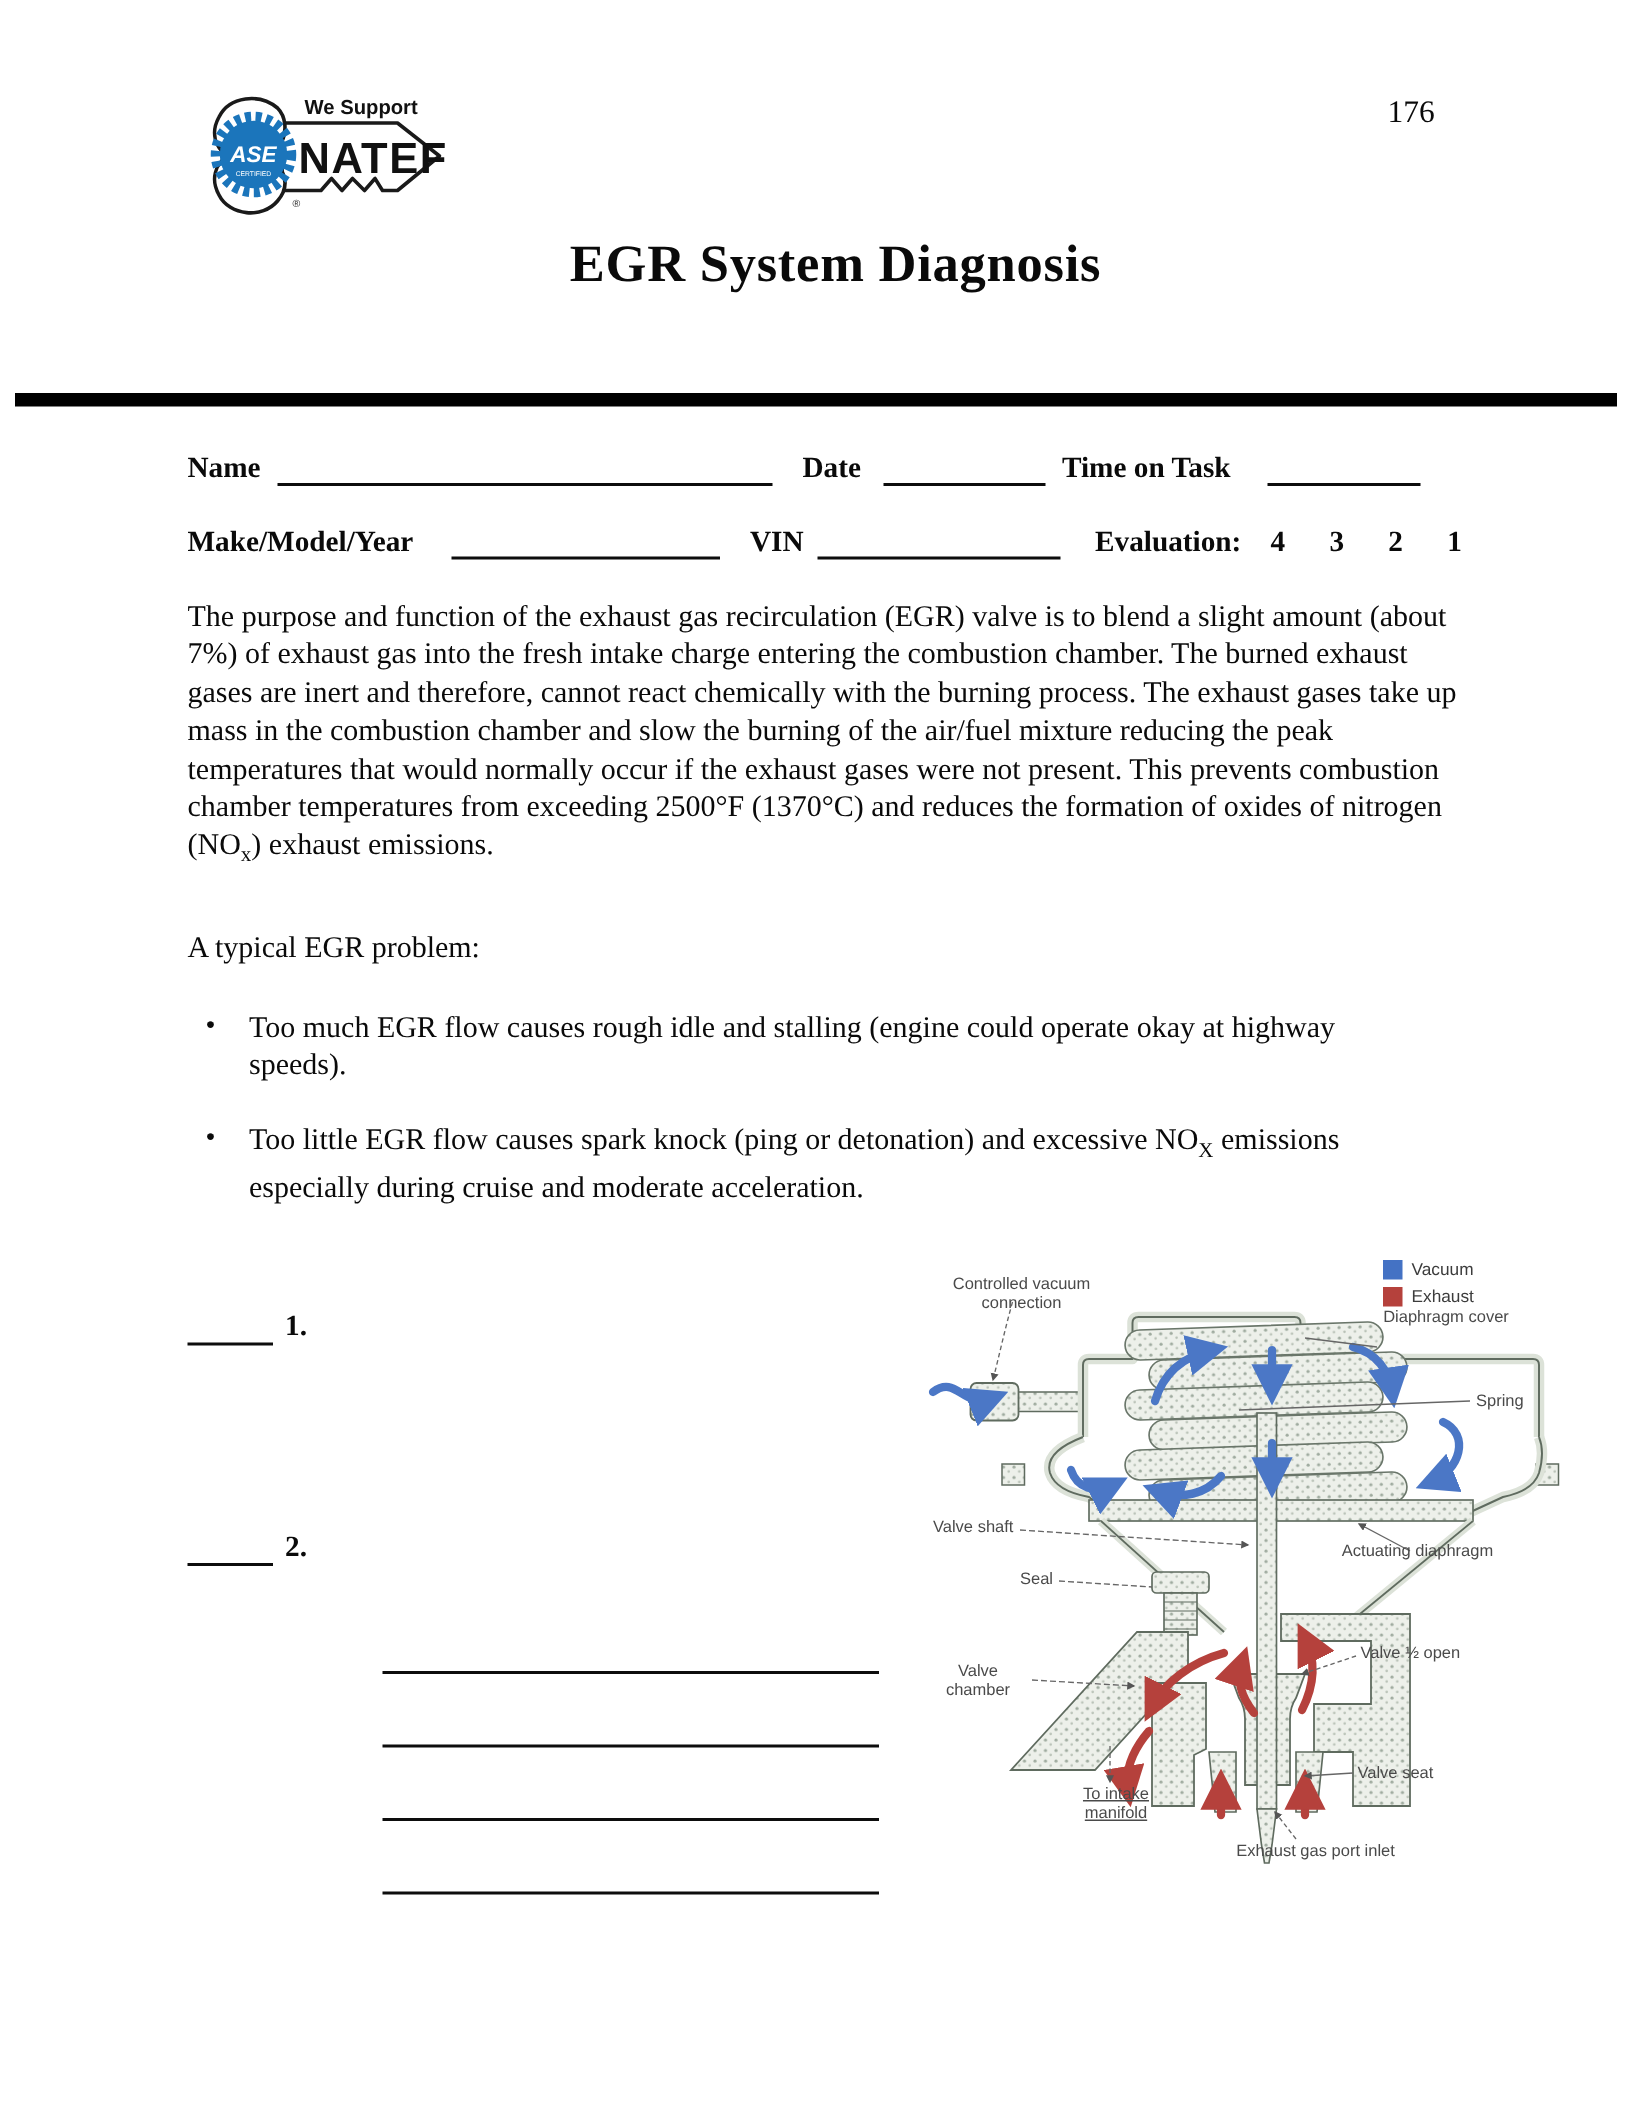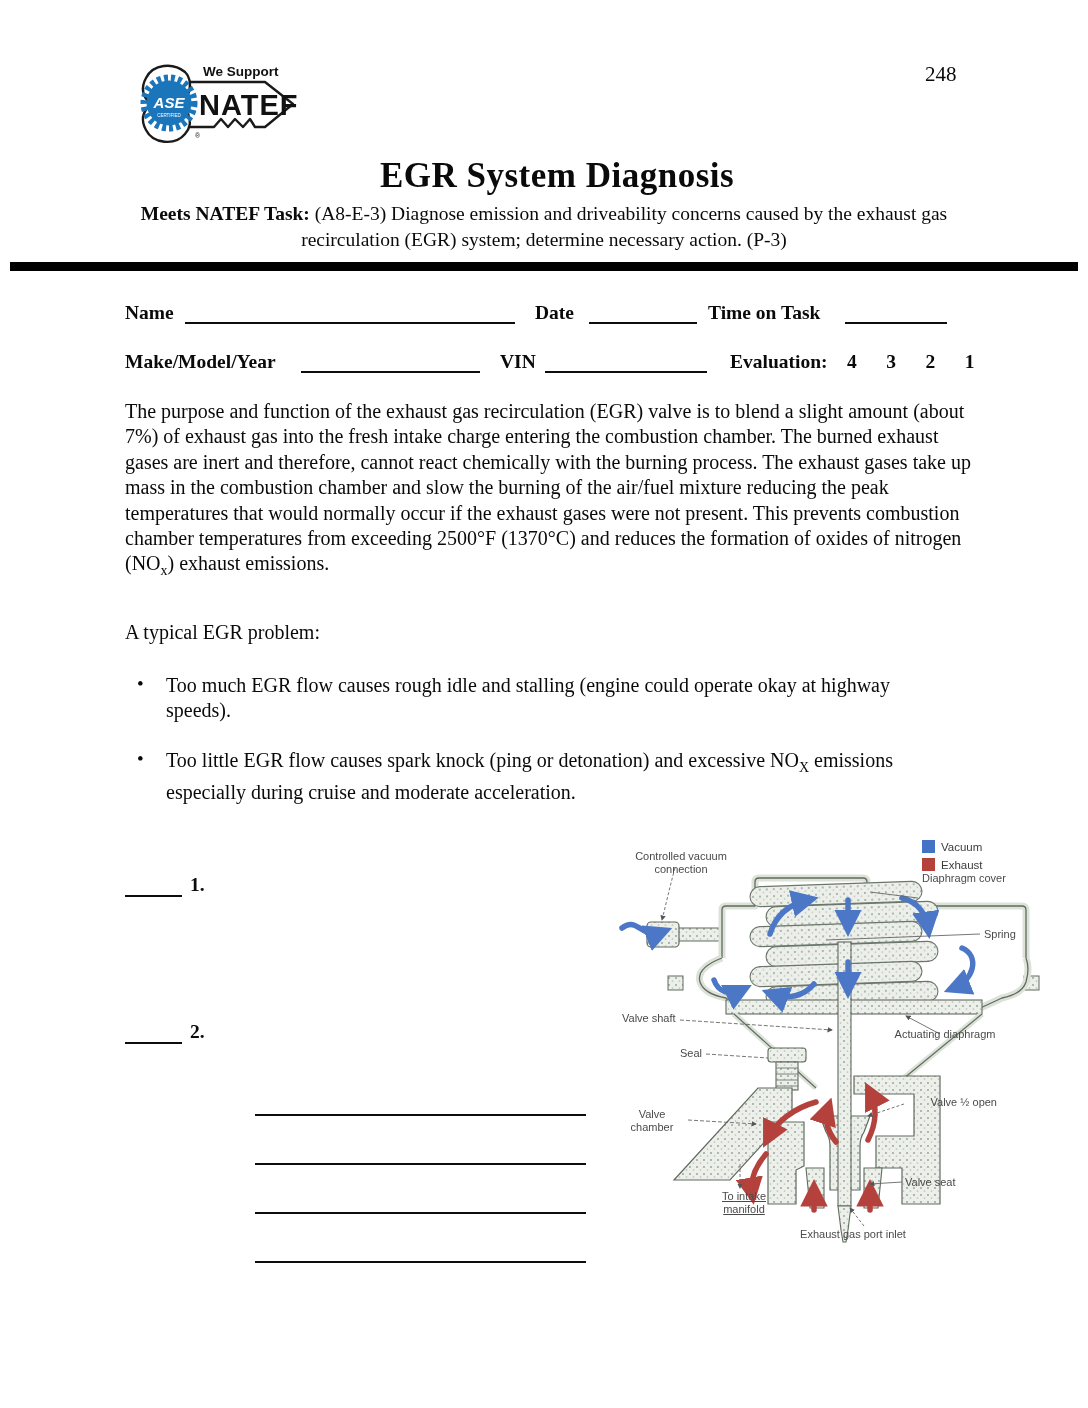--- a/index.html
+++ b/index.html
@@ -22,21 +22,21 @@
               font-family:"Liberation Sans", sans-serif;font-size:11.5px;color:#3c3c3c;}
   .legend-swatch{width:13px;height:13px;}
   .logo-wrap{position:absolute;}
   sub{font-size:70%;}
 </style>
 </head>
 <body>
 
 <div class="page">
 
-  <div class="abs" style="left:925px;top:62px;font-size:21px;">248</div>
+  <div class="abs" style="left:925px;top:62px;font-size:21px;">176</div>
 
   <div class="logo-wrap" style="left:133px;top:58px;width:176px;height:90px;">
     <svg width="176" height="90" viewBox="0 0 176 90">
 
       <polygon points="55,24 132,24 160,46 132,69 122,69 117,61 110,69 102,61 95,69 88,61 81,69 55,69" fill="#ffffff" stroke="#1a1a1a" stroke-width="2.4" stroke-linejoin="round"></polygon>
 
       <path d="M52,14 C40,4 20,6 13,20 C7,31 11,40 18,46 C11,52 7,61 13,72 C20,86 42,88 52,76 C58,69 58,62 55,56 L55,36 C58,30 58,20 52,14 Z" fill="#ffffff" stroke="#1a1a1a" stroke-width="2.4"></path>
 
       <circle cx="36" cy="45" r="25" fill="none" stroke="#1b75bb" stroke-width="7" stroke-dasharray="4 3"></circle>
       <circle cx="36" cy="45" r="22.5" fill="#1b75bb"></circle>
@@ -44,21 +44,20 @@
       <text x="36" y="59" font-family="Liberation Sans, sans-serif" font-size="4.5" fill="#ffffff" text-anchor="middle">CERTIFIED</text>
       <text x="62" y="80" font-family="Liberation Sans, sans-serif" font-size="7" fill="#1a1a1a">®</text>
 
       <text x="70" y="18" font-family="Liberation Sans, sans-serif" font-size="13.5" font-weight="bold" fill="#111">We Support</text>
       <text x="66" y="57" font-family="Liberation Sans, sans-serif" font-size="29" font-weight="bold" letter-spacing="1" fill="#111">NATEF</text>
     </svg>
   </div>
 
   <div class="abs title" style="left:0;top:156px;width:1088px;text-align:center;">EGR System Diagnosis</div>
 
-  <div class="abs subtitle" style="left:119px;top:201px;width:850px;"><span style="font-weight:bold;">Meets NATEF Task:</span><span> (A8-E-3)  Diagnose emission and driveability concerns caused by the exhaust gas recirculation (EGR) system; determine necessary action.  (P-3)</span></div>
 
   <div class="thickrule" style="left:10px;top:262px;width:1068px;height:9px;"></div>
 
   <div class="abs flabel" style="left:125px;top:302px;">Name</div>
   <div class="hline" style="left:185px;top:322px;width:330px;"></div>
   <div class="abs flabel" style="left:535px;top:302px;">Date</div>
   <div class="hline" style="left:589px;top:322px;width:108px;"></div>
   <div class="abs flabel" style="left:708px;top:302px;">Time on Task</div>
   <div class="hline" style="left:845px;top:322px;width:102px;"></div>
 
@@ -209,19 +208,19 @@
       </div>
     </div>
 
     <div class="dlabel" style="left:8px;top:14px;width:110px;">Controlled vacuum connection</div>
     <div class="dlabel" style="left:300px;top:36px;width:92px;">Diaphragm cover</div>
     <div class="dlabel left" style="left:366px;top:92px;width:60px;">Spring</div>
     <div class="dlabel left" style="left:4px;top:176px;width:70px;">Valve shaft</div>
     <div class="dlabel left" style="left:62px;top:211px;width:40px;">Seal</div>
     <div class="dlabel" style="left:272px;top:192px;width:110px;">Actuating diaphragm</div>
     <div class="dlabel" style="left:0px;top:272px;width:68px;">Valve chamber</div>
-    <div class="dlabel left" style="left:289px;top:260px;width:90px;text-align:right;">Valve ½ open</div>
+    <div class="dlabel left" style="left:289px;top:260px;width:90px;">Valve ½ open</div>
     <div class="dlabel left" style="left:287px;top:340px;width:80px;">Valve seat</div>
     <div class="dlabel" style="left:86px;top:354px;width:80px;text-decoration:underline;">To intake manifold</div>
-    <div class="dlabel" style="left:180px;top:392px;width:110px;">Exhaust gas port inlet</div>
+    <div class="dlabel" style="left:204px;top:392px;width:110px;">Exhaust gas port inlet</div>
   </div>
 
 </div>
 
 </body></html>

